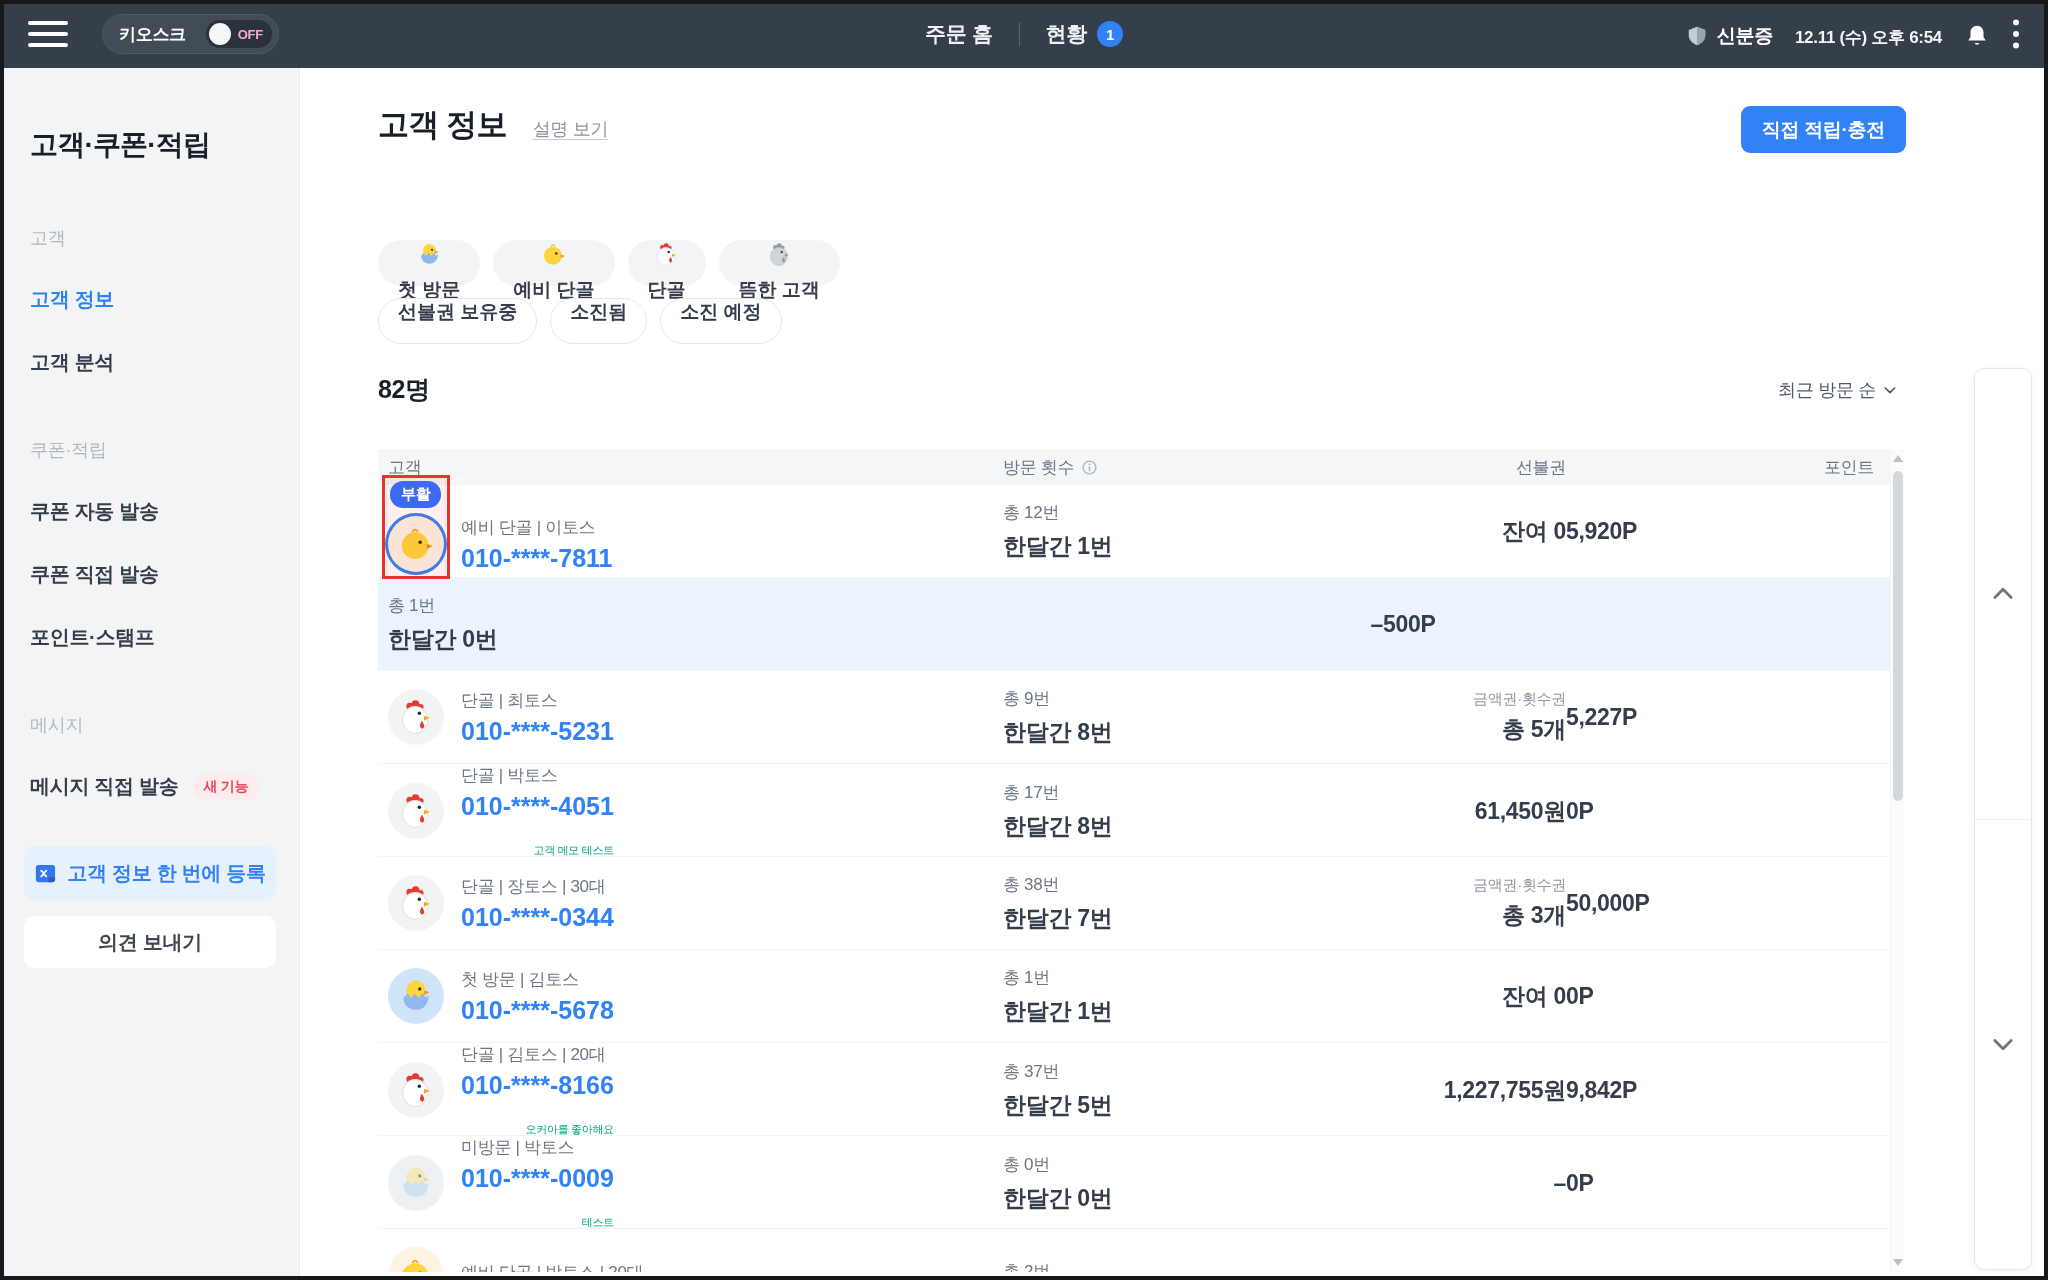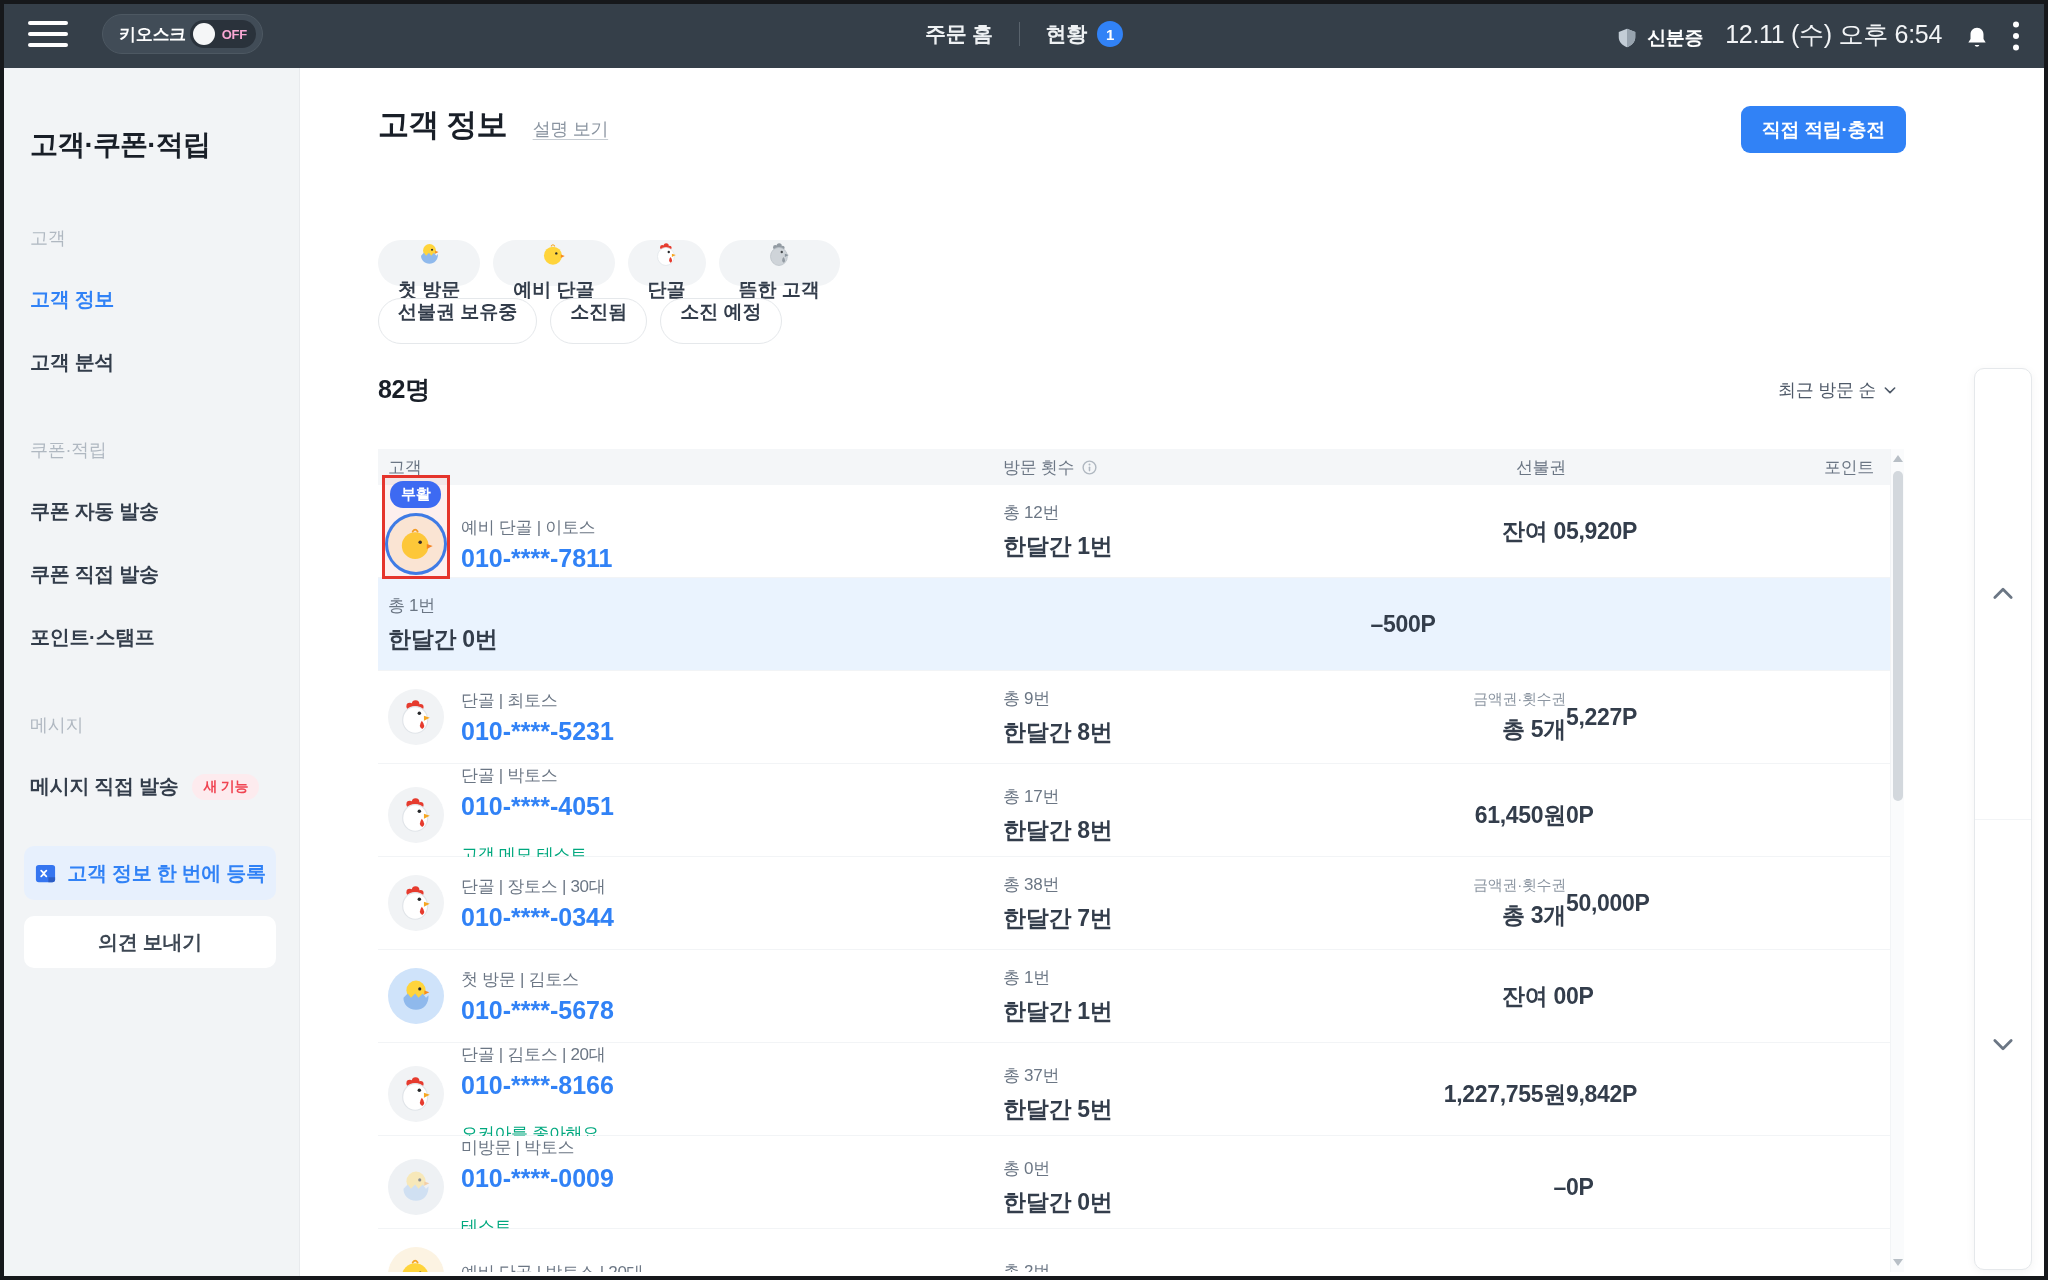--- a/index.html
+++ b/index.html
@@ -4,32 +4,32 @@
 <style>
   * { margin:0; padding:0; box-sizing:border-box; }
   html,body { width:2048px; height:1280px; overflow:hidden; }
   body { font-family:"Liberation Sans","DejaVu Sans",sans-serif; background:#fff; position:relative; letter-spacing:-0.3px; color:#333d4b; }
   .frame { position:absolute; inset:0; border:4px solid #16181b; z-index:99; pointer-events:none; }
 
   
   .topbar { position:absolute; left:0; top:0; width:2048px; height:68px; background:#353f49; display:flex; align-items:center; padding:0 28px; z-index:10; }
   .hamburger { width:40px; height:26px; display:flex; flex-direction:column; justify-content:space-between; cursor:pointer; margin-right:34px; }
   .hamburger span { height:4px; background:#fff; border-radius:2px; }
-  .kiosk-pill { display:flex; align-items:center; gap:4px; background:#414c57; border:1px solid #4d5862; border-radius:20px; padding:5px 6px 5px 16px; }
+  .kiosk-pill { display:flex; align-items:center; gap:20px; background:#414c57; border:1px solid #4d5862; border-radius:20px; padding:5px 6px 5px 16px; }
   .kiosk-label { color:#fff; font-size:17px; font-weight:700; }
   .kiosk-toggle { width:66px; height:28px; background:#2a323b; border-radius:14px; position:relative; display:flex; align-items:center; }
   .kiosk-knob { width:22px; height:22px; border-radius:50%; background:#f5f6f7; position:absolute; left:3px; }
   .kiosk-state { position:absolute; right:9px; color:#f9a8d4; font-size:13px; font-weight:700; }
   .topnav { position:absolute; left:50%; top:0; height:68px; transform:translateX(-50%); display:flex; align-items:center; gap:26px; }
   .topnav-item { color:#eef1f3; font-size:21px; font-weight:700; display:flex; align-items:center; gap:10px; cursor:pointer; }
   .topnav-divider { width:1px; height:24px; background:#5a646e; }
   .nav-badge { background:#3182f6; color:#fff; width:26px; height:26px; border-radius:50%; font-size:15px; display:flex; align-items:center; justify-content:center; }
   .topbar-right { margin-left:auto; display:flex; align-items:flex-end; gap:22px; }
   .id-check { display:flex; align-items:center; gap:9px; color:#fff; font-size:19px; font-weight:700; cursor:pointer; }
-  .top-date { color:#f2f4f6; font-size:25px; font-weight:400; }
+  .top-date { color:#f2f4f6; font-size:17px; font-weight:700; }
   .icon-btn { background:none; border:none; cursor:pointer; display:flex; align-items:center; }
 
   
   .sidebar { position:absolute; left:0; top:68px; width:300px; bottom:0; background:#f2f4f6; border-right:1px solid #e8eaed; padding:58px 24px 0 30px; z-index:5; }
   .sidebar-title { font-size:28px; font-weight:800; color:#191f28; letter-spacing:-0.8px; }
   .side-section { font-size:18px; color:#b0b8c1; margin-top:62px; }
   .side-item { font-size:20px; color:#333d4b; font-weight:600; margin-top:36px; cursor:pointer; display:flex; align-items:center; gap:14px; }
   .side-item.active { color:#3182f6; font-weight:700; }
   .new-badge { background:#fdebee; color:#f04452; font-size:14px; font-weight:700; border-radius:13px; padding:4px 11px; }
   .bulk-btn { margin:46px -6px 0 -6px; width:252px; height:54px; border:none; border-radius:10px; background:#e7f0fd; color:#3182f6; font-size:20px; font-weight:700; display:flex; align-items:center; justify-content:center; gap:10px; cursor:pointer; font-family:inherit; letter-spacing:-0.3px; }
@@ -70,21 +70,21 @@
   .avatar { width:56px; height:56px; border-radius:50%; display:flex; align-items:center; justify-content:center; flex:none; }
   .avatar svg { width:40px; height:40px; }
   .avatar.bg-chick { background:#fcf3e2; }
   .avatar.bg-hatching-chick { background:#cfe3fa; }
   .avatar.bg-rooster { background:#f1f3f5; }
   .avatar.bg-hatching-chick-pale { background:#eef1f4; }
   .avatar.bg-hatching-chick-pale svg { opacity:.55; }
   .row.annotated .avatar { box-shadow:0 0 0 3px #3182f6; }
   .cust-label { font-size:17px; color:#6b7684; margin-bottom:5px; }
   .cust-phone { font-size:25px; font-weight:700; color:#3182f6; letter-spacing:0; }
-  .cust-memo { font-size:17px; color:#00a87e; margin-top:22px; }
+  .cust-memo { font-size:11px; color:#00a87e; margin-top:22px;text-align:right; }
   .visits-total { font-size:17px; color:#6b7684; margin-bottom:7px; }
   .visits-month { font-size:23px; font-weight:700; color:#333d4b; }
   .cell-prepaid { text-align:right; }
   .prepaid-sub { font-size:15px; color:#8b95a1; margin-bottom:5px; }
   .prepaid-main { font-size:23px; font-weight:700; color:#333d4b; }
   .cell-points { text-align:left; font-size:23px; font-weight:700; color:#333d4b; }
   .annotation { display:none; position:absolute; left:4px; top:-10px; width:68px; height:104px; border:3px solid #e5342c; background:rgba(229,52,44,.08); z-index:3; }
   .row.annotated .annotation { display:block; }
   .row-badge { display:none; position:absolute; left:12px; top:-4px; z-index:4; background:#3d6af2; color:#fff; font-size:15px; font-weight:700; padding:4px 11px; border-radius:13px; }
   .row.annotated .row-badge { display:block; }

